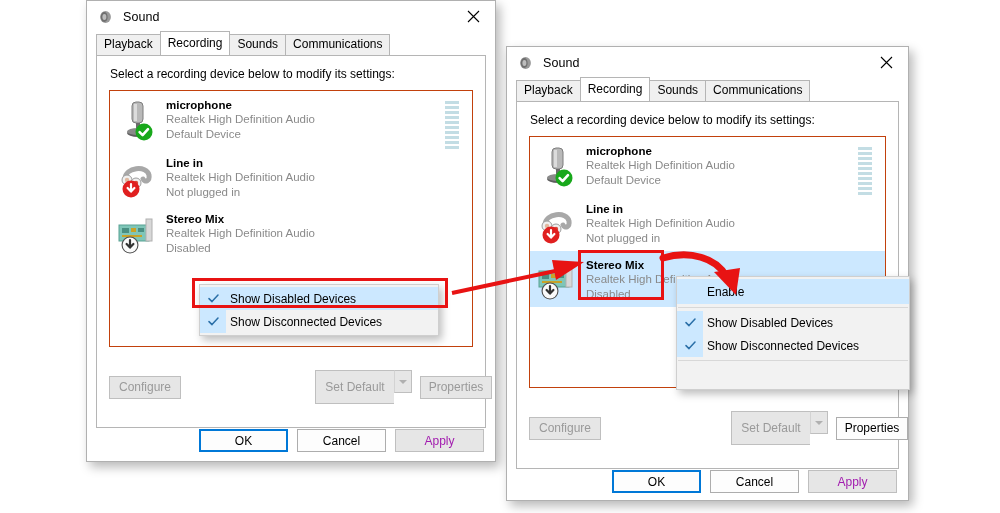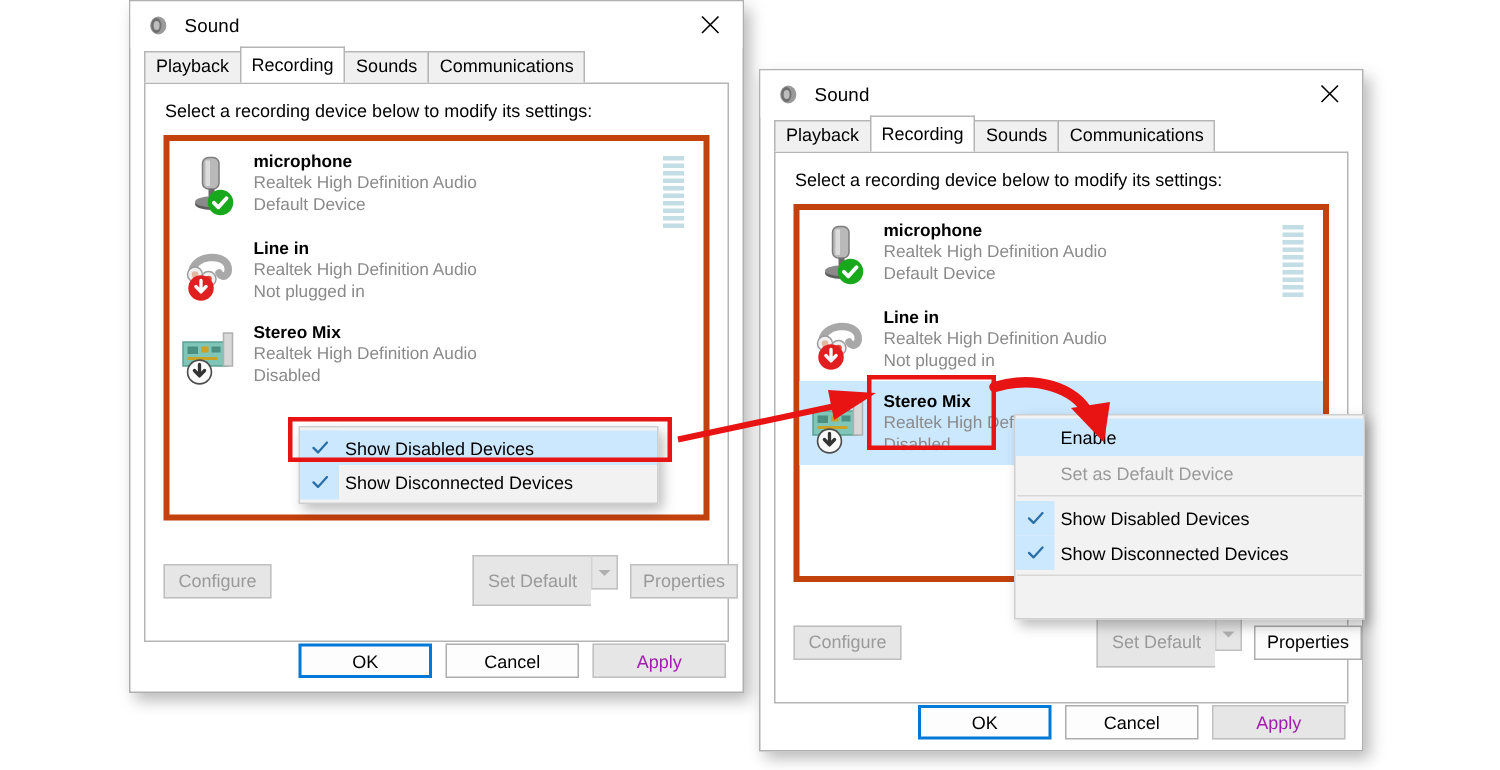--- a/index.html
+++ b/index.html
@@ -44,21 +44,21 @@
     margin-top:-3px;z-index:5;border-color:#b5b5b5;
   }
   .tabpanel{
     margin:0 9px;border:1px solid #b5b5b5;background:#ffffff;
     position:relative;z-index:1;box-sizing:border-box;
   }
   .panel-label{
     font-size:12px;color:#000;padding:11px 0 9px 13px;
   }
   .devlist{
-    margin:0 12px;border:4px solid #c2410c;background:#fff;position:relative;
+    margin:0 12px;border:1px solid #c2410c;background:#fff;position:relative;
     box-sizing:border-box;
   }
   .devrow{
     display:flex;align-items:flex-start;padding:6px 0 6px 0;position:relative;
   }
   .devrow.selected{background:#cce8ff;}
   .dev-icon{width:56px;flex:none;display:flex;justify-content:center;padding-top:2px;}
   .dev-text{padding-top:1px;}
   .dev-name{font-size:11.5px;color:#000;font-weight:bold;line-height:14px;}
   .dev-sub{font-size:11.5px;color:#8a8a8a;line-height:14.5px;}
@@ -401,24 +401,20 @@
       <span>Apply</span>
     </div>
   </div>
 </div>
 
 <div class="ctxmenu" style="left:676px;top:276px;width:234px;overflow:hidden;">
   <div class="ctxitem sel" style="height:25px;">
     <span class="ctxcheck"></span>
     <span class="ctxlabel">Enable</span>
   </div>
-  <div class="ctxitem dis">
-    <span class="ctxcheck"></span>
-    <span class="ctxlabel">Set as Default Device</span>
-  </div>
   <div class="ctxsep"></div>
   <div class="ctxitem">
     <span class="ctxcheck on">
       <svg width="11" height="9" viewBox="0 0 11 9">
           <path d="M1 4.6 L4 7.6 L10 1" stroke="#2a6fa8" stroke-width="1.5" fill="none" stroke-linecap="round" stroke-linejoin="round"></path>
         </svg>
     </span>
     <span class="ctxlabel">Show Disabled Devices</span>
   </div>
   <div class="ctxitem">

